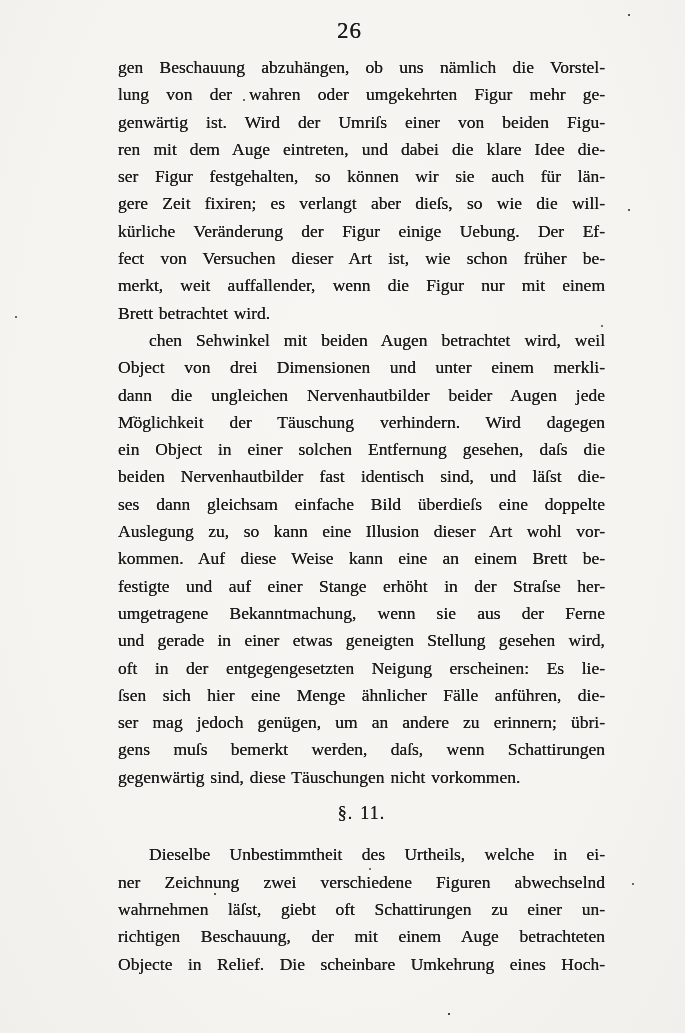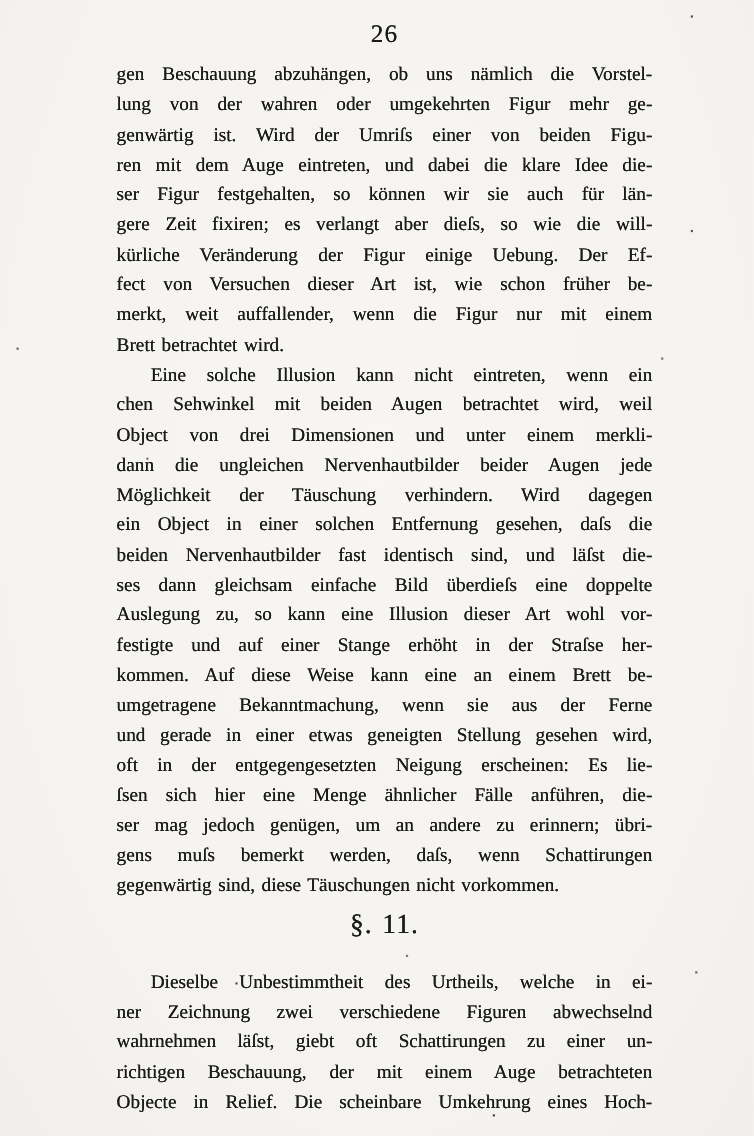--- a/index.html
+++ b/index.html
@@ -28,44 +28,44 @@
     width: 487px;
     text-align: center;
     font-size: 23px;
     font-weight: normal;
     letter-spacing: 1px;
     text-shadow: 0 0 0.5px currentColor;
   }
   .body-text {
     position: absolute;
     top: 54px;
-    left: 106px;
+    left: 118px;
     width: 487px;
     font-size: 17.5px;
     line-height: 27.3px;
     word-spacing: 1.5px;
     text-shadow: 0 0 0.45px currentColor;
   }
   .para .line {
     text-align: justify;
     text-align-last: justify;
     white-space: nowrap;
     white-space: normal;
   }
   .para .line.last {
     text-align-last: left;
   }
   .para.indent-first .line:first-child {
     padding-left: 31px;
   }
   .section-heading {
     text-align: center;
-    font-size: 25px;
+    font-size: 18px;
     margin-top: 9px;
-    margin-bottom: 24px;
+    margin-bottom: 14px;
     letter-spacing: 1px;
     text-shadow: 0 0 0.5px currentColor;
   }
   
   .specks {
     position: absolute;
     top: 0; left: 0;
     width: 2px; height: 2px;
     background: transparent;
     box-shadow:
@@ -98,31 +98,30 @@
         <div class="line">ren mit dem Auge eintreten, und dabei die klare Idee die-</div>
         <div class="line">ser Figur festgehalten, so können wir sie auch für län-</div>
         <div class="line">gere Zeit fixiren; es verlangt aber dieſs, so wie die will-</div>
         <div class="line">kürliche Veränderung der Figur einige Uebung. Der Ef-</div>
         <div class="line">fect von Versuchen dieser Art ist, wie schon früher be-</div>
         <div class="line">merkt, weit auffallender, wenn die Figur nur mit einem</div>
         <div class="line last">Brett betrachtet wird.</div>
       </div>
 
     <div class="para indent-first">
-        <div class="line">Eine solche Illusion kann nicht eintreten, wenn ein</div>
         <div class="line">chen Sehwinkel mit beiden Augen betrachtet wird, weil</div>
         <div class="line">Object von drei Dimensionen und unter einem merkli-</div>
         <div class="line">dann die ungleichen Nervenhautbilder beider Augen jede</div>
         <div class="line">Möglichkeit der Täuschung verhindern. Wird dagegen</div>
         <div class="line">ein Object in einer solchen Entfernung gesehen, daſs die</div>
         <div class="line">beiden Nervenhautbilder fast identisch sind, und läſst die-</div>
         <div class="line">ses dann gleichsam einfache Bild überdieſs eine doppelte</div>
         <div class="line">Auslegung zu, so kann eine Illusion dieser Art wohl vor-</div>
+        <div class="line">kommen. Auf diese Weise kann eine an einem Brett be-</div>
         <div class="line">festigte und auf einer Stange erhöht in der Straſse her-</div>
-        <div class="line">kommen. Auf diese Weise kann eine an einem Brett be-</div>
         <div class="line">umgetragene Bekanntmachung, wenn sie aus der Ferne</div>
         <div class="line">und gerade in einer etwas geneigten Stellung gesehen wird,</div>
         <div class="line">oft in der entgegengesetzten Neigung erscheinen: Es lie-</div>
         <div class="line">ſsen sich hier eine Menge ähnlicher Fälle anführen, die-</div>
         <div class="line">ser mag jedoch genügen, um an andere zu erinnern; übri-</div>
         <div class="line">gens muſs bemerkt werden, daſs, wenn Schattirungen</div>
         <div class="line last">gegenwärtig sind, diese Täuschungen nicht vorkommen.</div>
       </div>
 
     <div class="section-heading">§. 11.</div>

